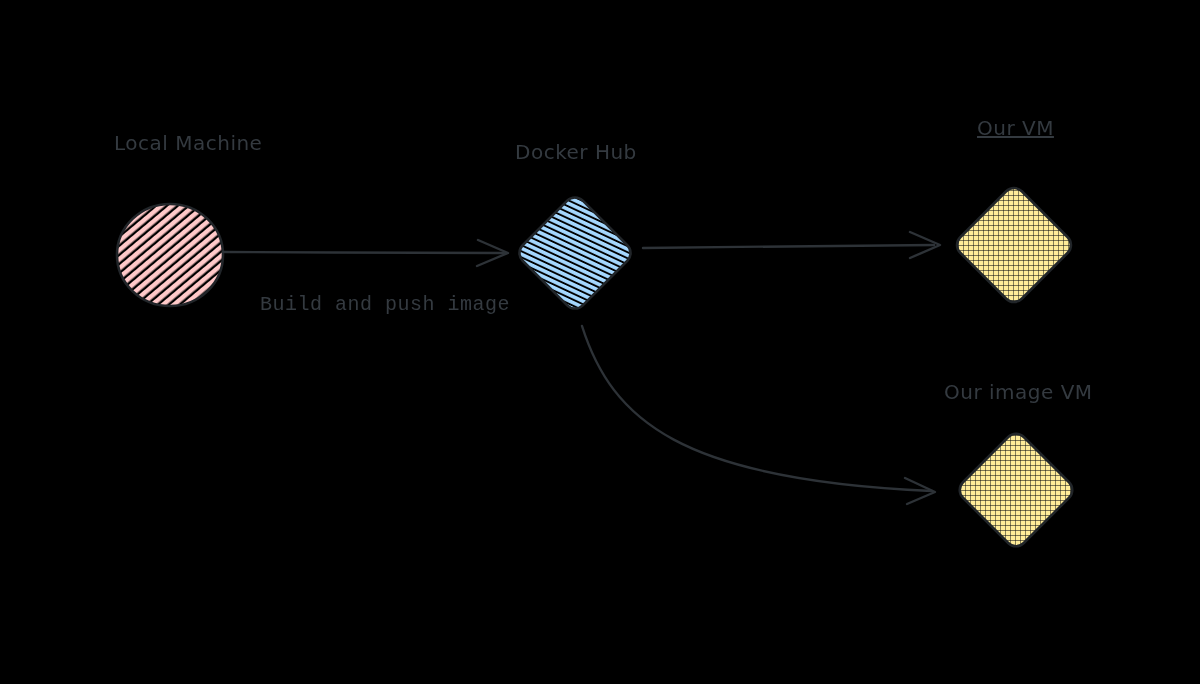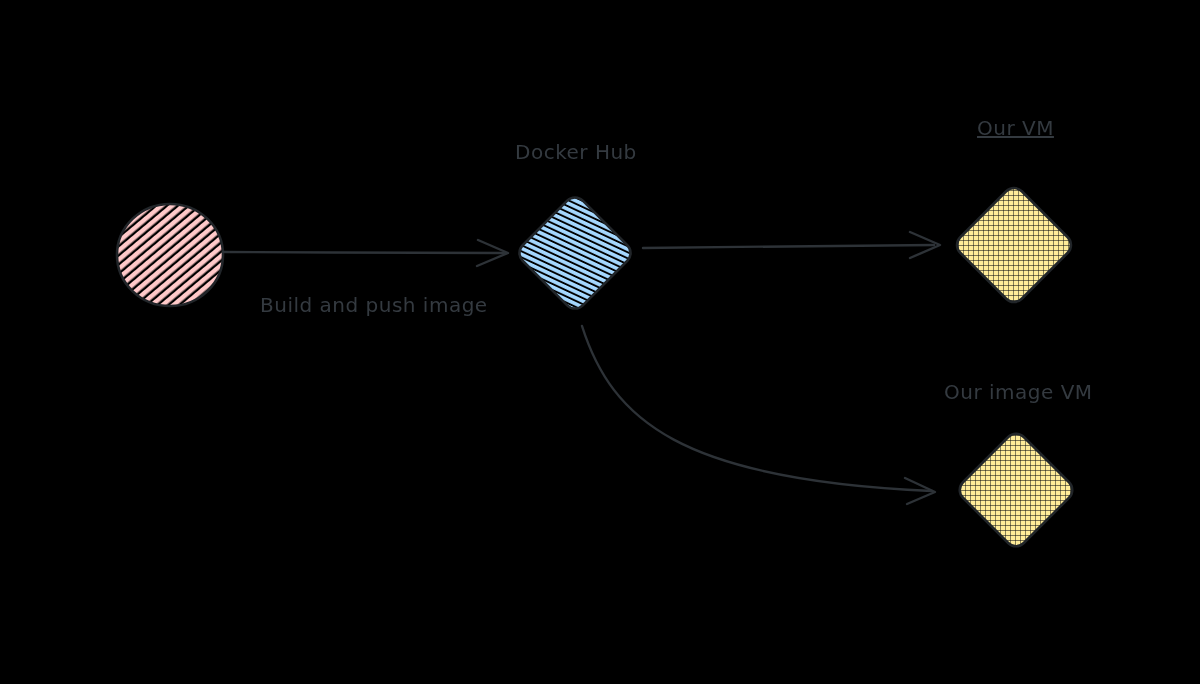--- a/index.html
+++ b/index.html
@@ -23,21 +23,21 @@
   .lbl {
     position: absolute;
     color: var(--text, #343a40);
     font-size: 20px;
     letter-spacing: 0.5px;
     white-space: nowrap;
     line-height: 1.2;
     user-select: none;
   }
   .lbl.node-title { font-weight: 500; }
-  .lbl.edge-label { font-weight: 400; }
+  .lbl.edge-label { font-weight: 400; font-family: Liberation Mono, monospace; }
 
   #lbl-local   { left: 114px; top: 131px; }
   #lbl-docker  { left: 515px; top: 140px; }
   #lbl-ourvm   { left: 977px; top: 116px; text-decoration: underline; }
   #lbl-second  { left: 944px; top: 380px; }
   #lbl-build   { left: 260px; top: 293px; }
   #lbl-pull    { left: 684px; top: 289px; }
 </style>
 </head>
 <body>
@@ -84,20 +84,21 @@
         <path d="M910 232 L940 245 L910 258"></path>
       </g>
 
       <g>
         <path d="M582 326 C 612 420, 680 480, 932 491"></path>
         <path d="M905 478 L935 492 L907 504"></path>
       </g>
     </g>
   </svg>
 
+  <div class="lbl node-title" id="lbl-local">Local Machine</div>
 
   <div class="lbl node-title" id="lbl-docker">Docker Hub</div>
 
   <div class="lbl node-title" id="lbl-ourvm">Our VM</div>
 
   <div class="lbl node-title" id="lbl-second">Our image VM</div>
 
   <div class="lbl edge-label" id="lbl-build">Build and push image</div>
 
 

